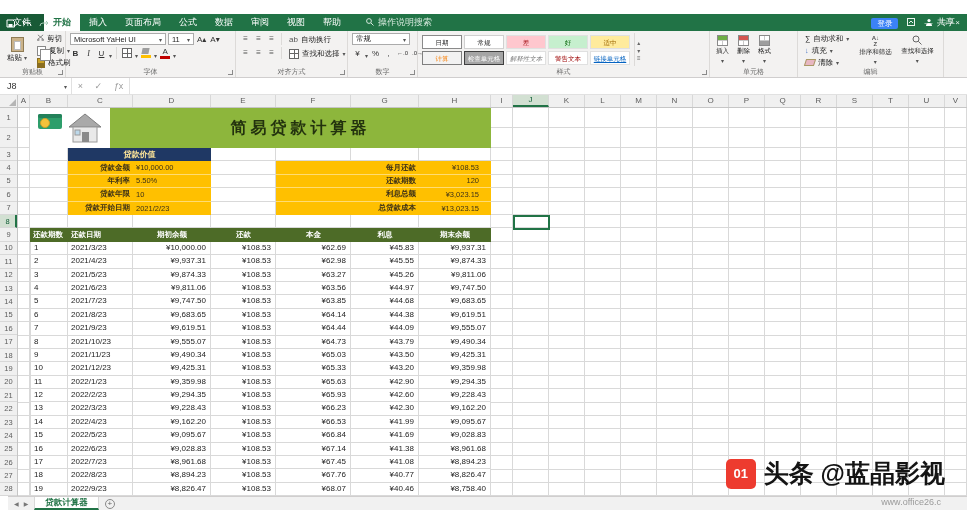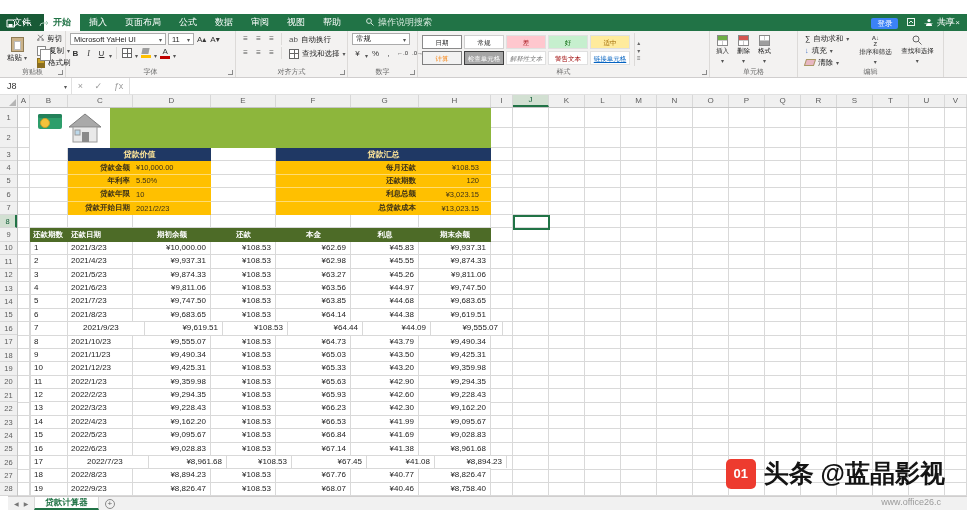--- a/index.html
+++ b/index.html
@@ -537,20 +537,21 @@
         <svg width="70" height="36" viewBox="0 0 70 36">
           <rect x="3" y="4" width="24" height="15" rx="2" fill="#2e9e6b"></rect>
           <rect x="3" y="4" width="24" height="4" rx="2" fill="#23815a"></rect>
           <circle cx="10" cy="13" r="4.5" fill="#f5c33b" stroke="#caa028"></circle>
           <polygon points="34,17 50,4 66,17" fill="#a9a9a9" stroke="#7e7e7e"></polygon>
           <rect x="38" y="17" width="24" height="15" fill="#e9e9e9" stroke="#9a9a9a"></rect>
           <rect x="47" y="22" width="7" height="10" fill="#8a8a8a"></rect>
           <rect x="40" y="20" width="5" height="5" fill="#bcd8ea" stroke="#9a9a9a"></rect>
         </svg>
       </div>
+      <div class="banner-title">简易贷款计算器</div>
     </div>
 
     <div class="sec-hdr" style="left:68px;top:40px;width:143px">贷款价值</div>
     <div class="kv-block lv" style="left:68px;top:53.4px;width:143px">
         <div class="kv-row">
           <div class="kv-label" style="font-weight: bold;">贷款金额</div>
           <div class="kv-value">¥10,000.00</div>
         </div>
         <div class="kv-row">
           <div class="kv-label" style="font-weight: bold;">年利率</div>
@@ -559,21 +560,20 @@
         <div class="kv-row">
           <div class="kv-label" style="font-weight: bold;">贷款年限</div>
           <div class="kv-value">10</div>
         </div>
         <div class="kv-row">
           <div class="kv-label" style="font-weight: bold;">贷款开始日期</div>
           <div class="kv-value">2021/2/23</div>
         </div>
       </div>
 
-    <div class="sec-hdr" style="left:276px;top:40px;width:215px">贷款汇总</div>
     <div class="kv-block ls" style="left:276px;top:53.4px;width:215px">
         <div class="kv-row">
           <div class="kv-label" style="font-weight: bold;">每月还款</div>
           <div class="kv-value">¥108.53</div>
         </div>
         <div class="kv-row">
           <div class="kv-label" style="font-weight: bold;">还款期数</div>
           <div class="kv-value">120</div>
         </div>
         <div class="kv-row">
@@ -646,21 +646,21 @@
             <div class="td ta-l" style="width: 38px;">6</div>
             <div class="td ta-l" style="width: 65px;">2021/8/23</div>
             <div class="td ta-r" style="width: 78px;">¥9,683.65</div>
             <div class="td ta-r" style="width: 65px;">¥108.53</div>
             <div class="td ta-r" style="width: 75px;">¥64.14</div>
             <div class="td ta-r" style="width: 68px;">¥44.38</div>
             <div class="td ta-r" style="width: 72px;">¥9,619.51</div>
           </div>
           <div class="trow">
             <div class="td ta-l" style="width: 38px;">7</div>
-            <div class="td ta-l" style="width: 65px; margin-left: 12px;">2021/9/23</div>
+            <div class="td ta-l" style="width: 65px;">2021/9/23</div>
             <div class="td ta-r" style="width: 78px;">¥9,619.51</div>
             <div class="td ta-r" style="width: 65px;">¥108.53</div>
             <div class="td ta-r" style="width: 75px;">¥64.44</div>
             <div class="td ta-r" style="width: 68px;">¥44.09</div>
             <div class="td ta-r" style="width: 72px;">¥9,555.07</div>
           </div>
           <div class="trow">
             <div class="td ta-l" style="width: 38px;">8</div>
             <div class="td ta-l" style="width: 65px;">2021/10/23</div>
             <div class="td ta-r" style="width: 78px;">¥9,555.07</div>
@@ -736,21 +736,21 @@
             <div class="td ta-l" style="width: 38px;">16</div>
             <div class="td ta-l" style="width: 65px;">2022/6/23</div>
             <div class="td ta-r" style="width: 78px;">¥9,028.83</div>
             <div class="td ta-r" style="width: 65px;">¥108.53</div>
             <div class="td ta-r" style="width: 75px;">¥67.14</div>
             <div class="td ta-r" style="width: 68px;">¥41.38</div>
             <div class="td ta-r" style="width: 72px;">¥8,961.68</div>
           </div>
           <div class="trow">
             <div class="td ta-l" style="width: 38px;">17</div>
-            <div class="td ta-l" style="width: 65px; margin-left: 16px;">2022/7/23</div>
+            <div class="td ta-l" style="width: 65px;">2022/7/23</div>
             <div class="td ta-r" style="width: 78px;">¥8,961.68</div>
             <div class="td ta-r" style="width: 65px;">¥108.53</div>
             <div class="td ta-r" style="width: 75px;">¥67.45</div>
             <div class="td ta-r" style="width: 68px;">¥41.08</div>
             <div class="td ta-r" style="width: 72px;">¥8,894.23</div>
           </div>
           <div class="trow">
             <div class="td ta-l" style="width: 38px;">18</div>
             <div class="td ta-l" style="width: 65px;">2022/8/23</div>
             <div class="td ta-r" style="width: 78px;">¥8,894.23</div>

